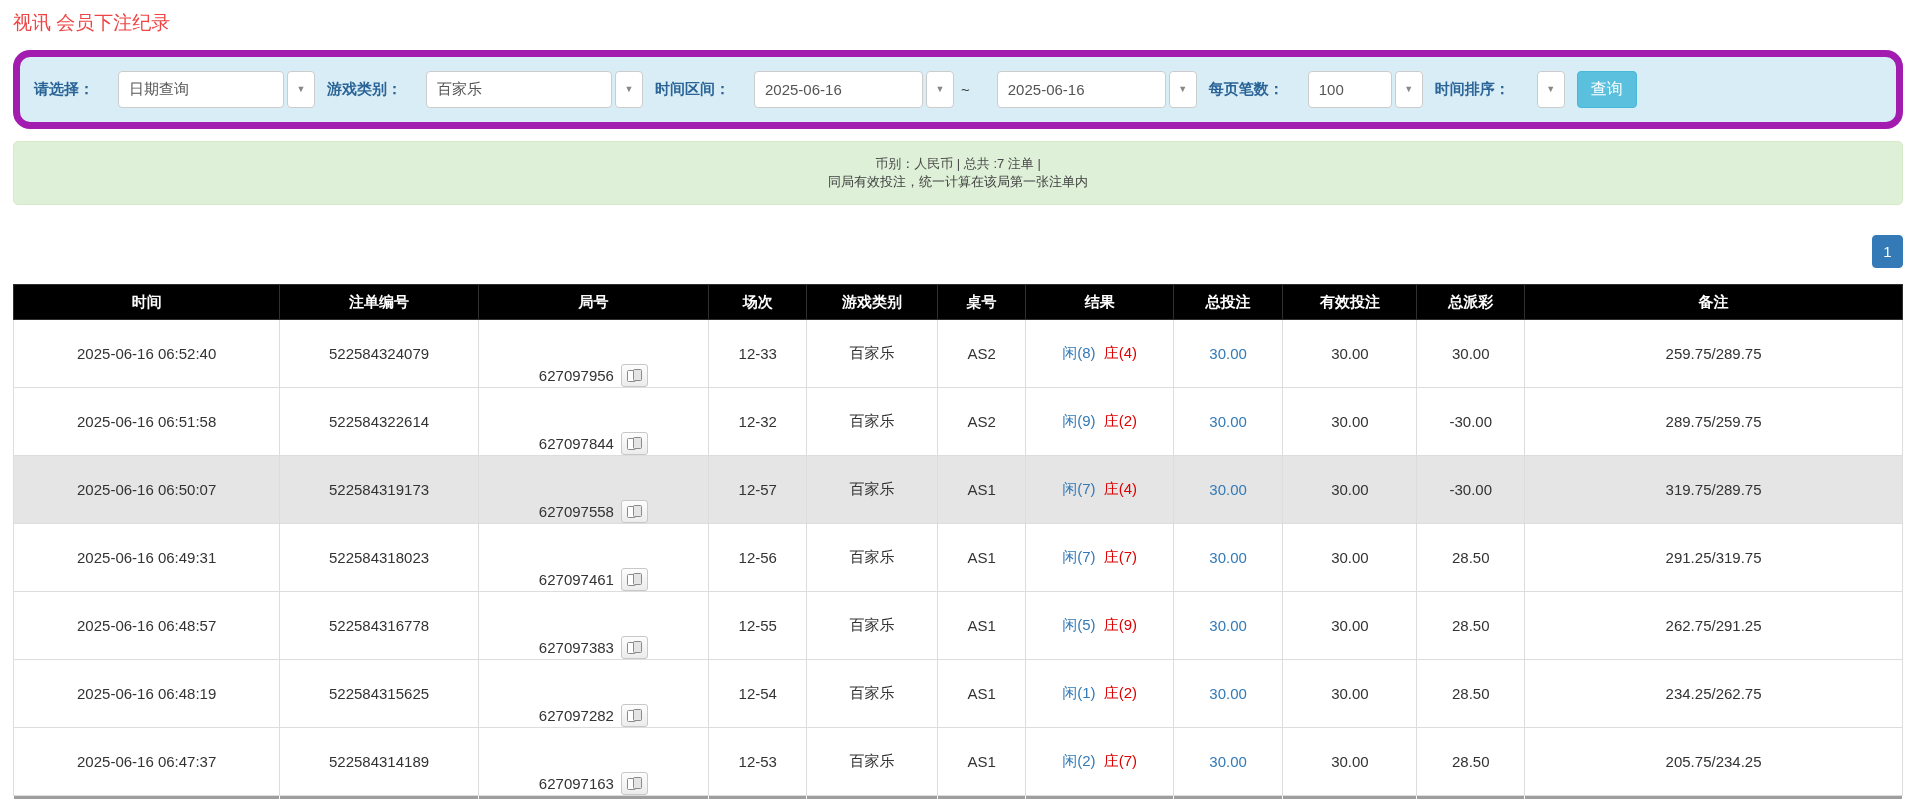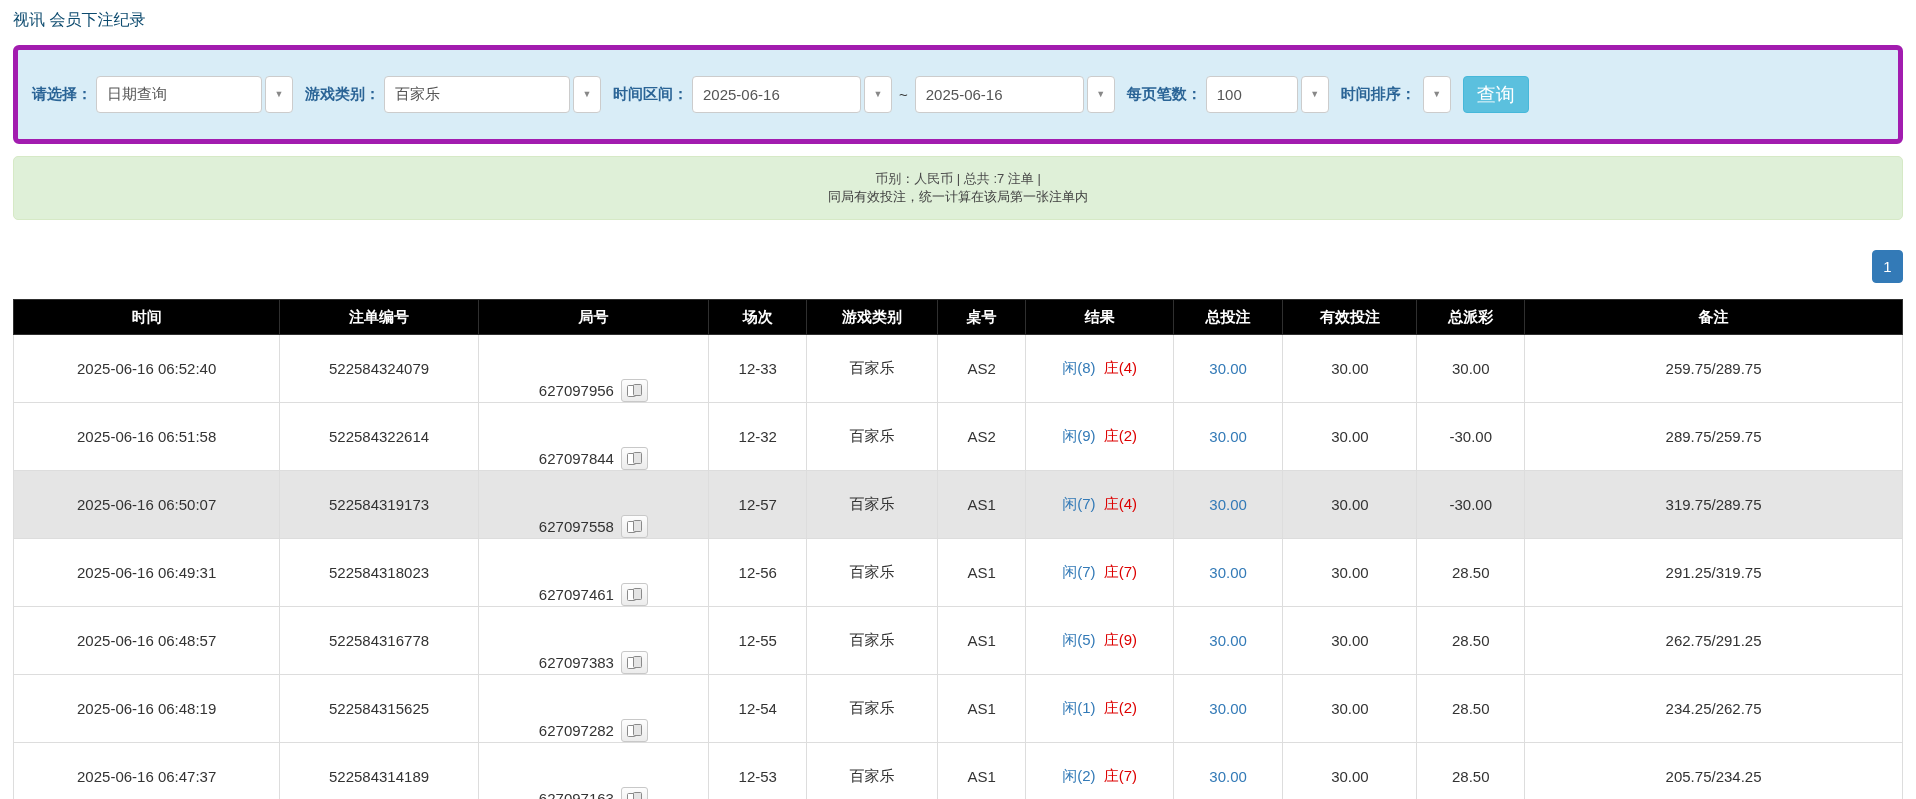--- a/index.html
+++ b/index.html
@@ -7,44 +7,44 @@
   body {
     width: 1916px;
     min-height: 799px;
     background: #ffffff;
     font-family: "Liberation Sans", "DejaVu Sans", sans-serif;
     color: #333;
   }
   .container { padding: 6px 13px 0; }
 
   .page-title {
-    font-size: 16px;
+    font-size: 19px;
     font-weight: 500;
-    color: #0c4a6e;
+    color: #ef4444;
     margin: 4px 0 14px;
   }
 
   
   .filter-bar {
     background: #d9edf7;
-    border: 5px solid #a21caf;
-    border-radius: 6px;
-    padding: 26px 12px;
+    border: 7px solid #a21caf;
+    border-radius: 17px;
+    padding: 14px 12px;
     display: flex;
     align-items: center;
   }
   .filter-label {
     color: #2a6496;
     font-weight: bold;
     font-size: 15px;
     margin: 0 4px 0 12px;
     white-space: nowrap;
   }
   .filter-label.first { margin-left: 2px; }
-  .combo { display: flex; align-items: center; }
+  .combo { display: flex; align-items: center; margin-left: 20px; }
   .combo-value {
     background: #fff;
     border: 1px solid #ccc;
     border-radius: 4px;
     height: 37px;
     padding: 0 10px;
     display: flex;
     align-items: center;
     font-size: 15px;
     color: #555;
@@ -63,21 +63,21 @@
     cursor: pointer;
     padding: 0;
   }
   .caret { font-size: 9px; color: #888; line-height: 1; }
   .range-sep { margin: 0 7px; font-size: 15px; color: #333; }
   .search-btn {
     margin-left: 12px;
     background: #5bc0de;
     border: 1px solid #46b8da;
     color: #fff;
-    font-size: 19px;
+    font-size: 16px;
     height: 37px;
     padding: 0 13px;
     border-radius: 4px;
     cursor: pointer;
   }
 
   
   .summary-bar {
     margin-top: 12px;
     background: #dff0d8;
@@ -190,21 +190,21 @@
     <span class="range-sep">~</span>
     <div class="combo">
       <div class="combo-value" style="width:169px">2025-06-16</div>
       <button class="combo-toggle">
           <span class="caret">▼</span>
         </button>
     </div>
 
     <span class="filter-label">每页笔数：</span>
     <div class="combo">
-      <div class="combo-value" style="width:92px">100</div>
+      <div class="combo-value" style="width:84px">100</div>
       <button class="combo-toggle">
           <span class="caret">▼</span>
         </button>
     </div>
 
     <span class="filter-label">时间排序：</span>
     <div class="combo">
       <button class="combo-toggle">
           <span class="caret">▼</span>
         </button>

